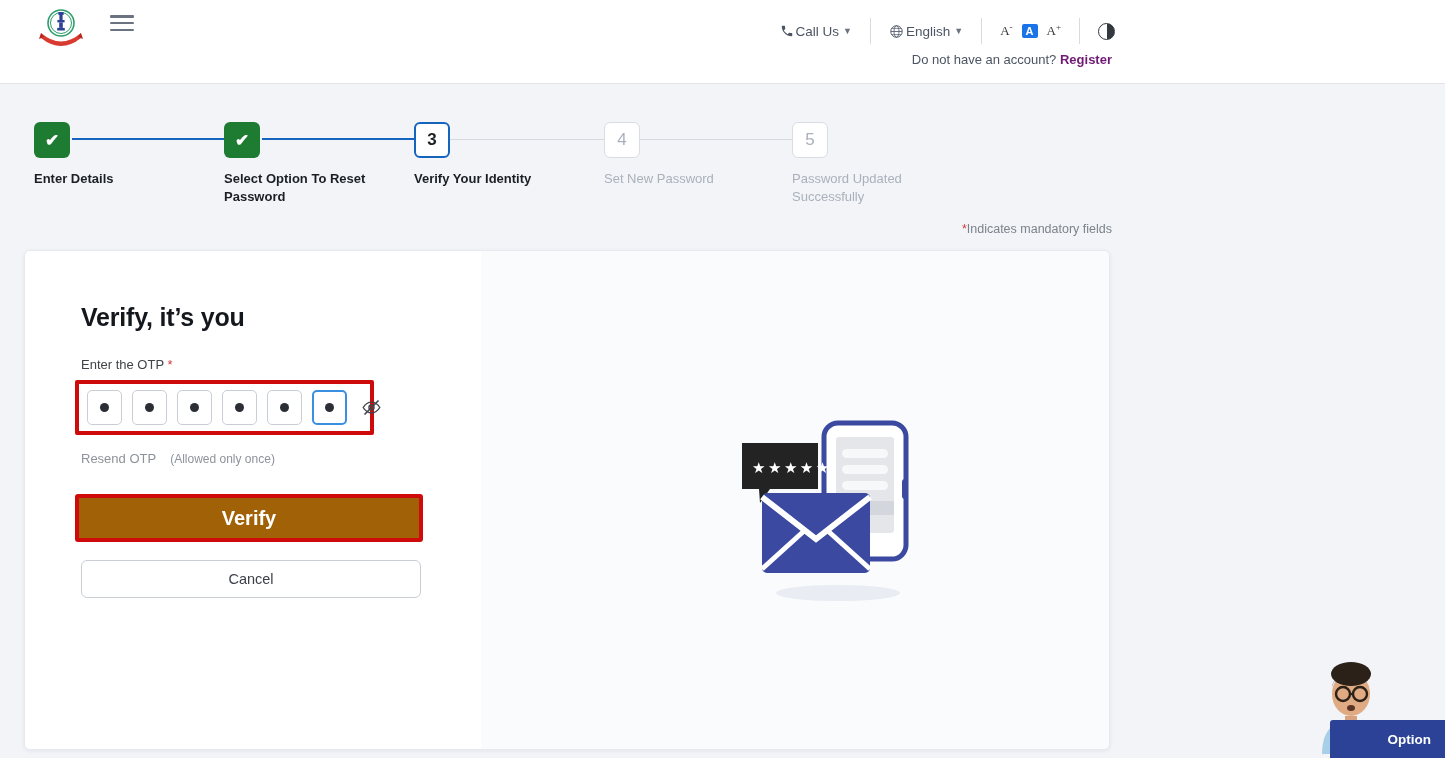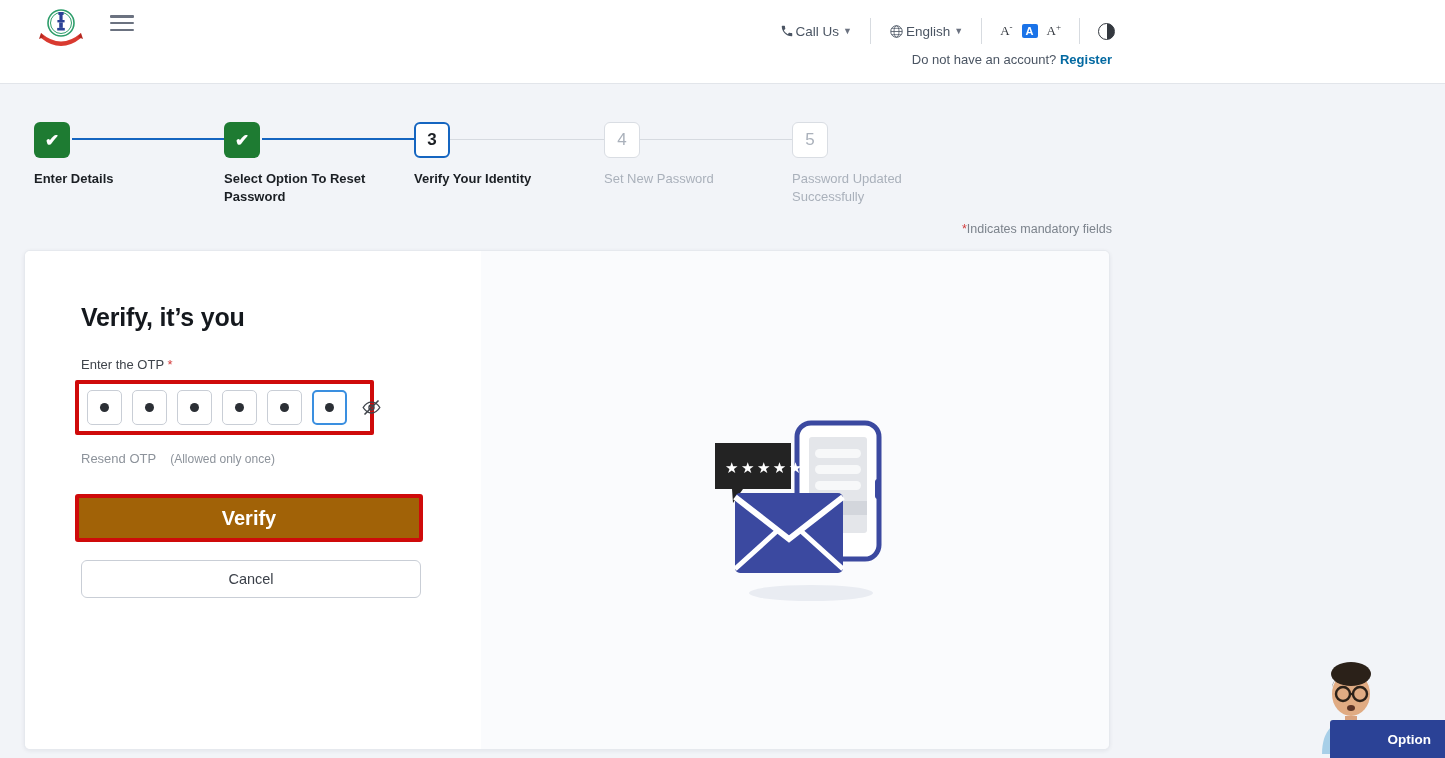--- a/index.html
+++ b/index.html
@@ -51,21 +51,21 @@
     width: 17px; height: 17px; border-radius: 50%;
     border: 1.8px solid #33383f;
     background: linear-gradient(90deg, #fff 50%, #33383f 50%);
     cursor: pointer;
   }
   .account-line {
     position: absolute; right: 0; top: 52px;
     padding-right: 333px;
     font-size: 13px; color: #4b5563; white-space: nowrap;
   }
-  .account-line a { color: #0369a1; font-weight: 700; text-decoration: none; cursor: pointer; }
+  .account-line a { color: #701a75; font-weight: 700; text-decoration: none; cursor: pointer; }
 
   
   .stepper { position: absolute; left: 0; top: 84px; width: 1445px; height: 130px; }
   .step { position: absolute; top: 38px; }
   .step-box {
     width: 36px; height: 36px; border-radius: 6px;
     display: flex; align-items: center; justify-content: center;
     font-size: 17px; font-weight: 700;
   }
   .step-box.done { background: #1e7b32; color: #fff; }
@@ -96,21 +96,21 @@
   .mandatory .ast { color: #d33b3b; }
 
   
   .card {
     position: absolute; left: 24px; top: 250px;
     width: 1086px; height: 500px;
     background: #fafbfd;
     border-radius: 6px;
     border: 1px solid #e6e9ee;
     box-shadow: 0 1px 4px rgba(25,35,60,.07);
-    display: flex; overflow: hidden;
+    display: flex; overflow: hidden; gap: 27px;
   }
   .card-left { width: 456px; background: #ffffff; padding: 52px 56px 0 56px; }
   .card-right { flex: 1; position: relative; background: #fafbfd; }
 
   .title { font-size: 25px; font-weight: 700; color: #14181d; letter-spacing: -.2px; }
   .desc {
     margin-top: 28px; font-size: 13.5px; line-height: 20px;
     color: #4d535b; width: 292px;
   }
   .field-label { margin-top: 25px; font-size: 13px; color: #3f444b; }

